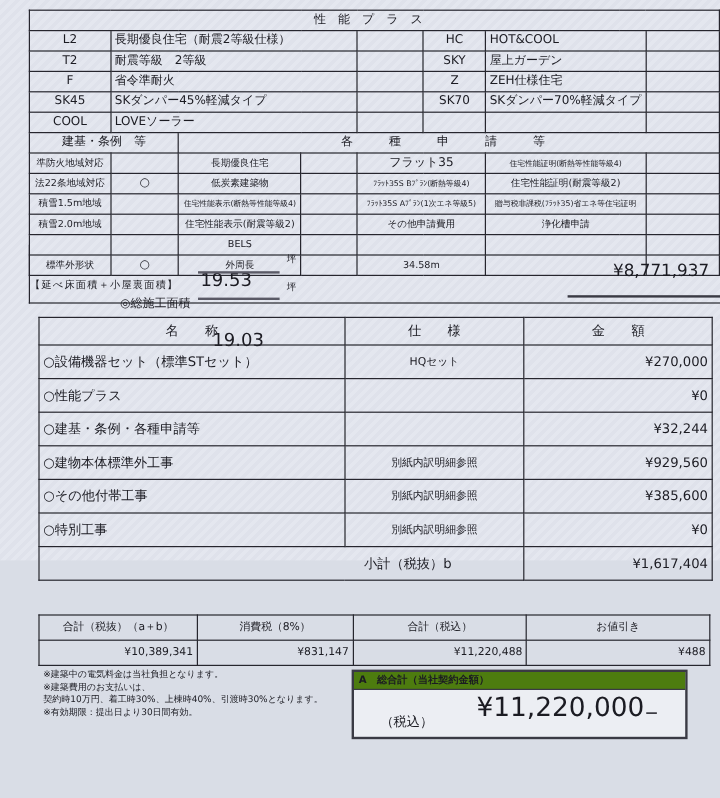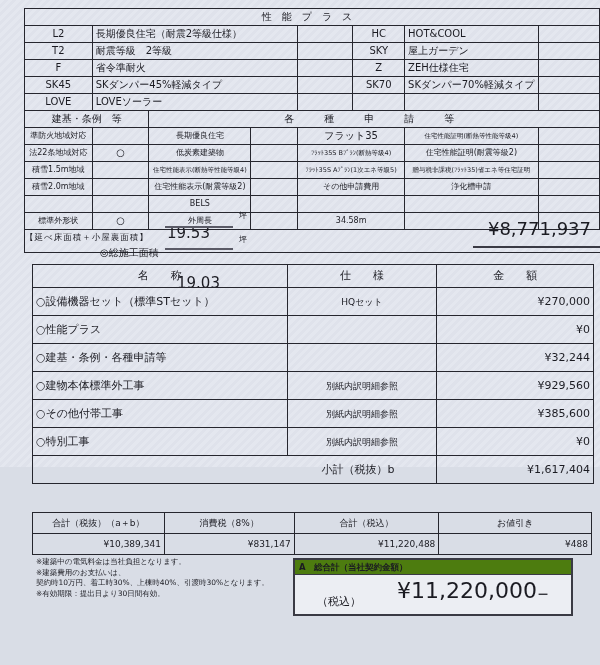--- a/index.html
+++ b/index.html
@@ -20,21 +20,21 @@
   .area{position:absolute;left:24px;top:204px;width:576px;height:48px;border-right:1px solid #26262e;border-left:1px solid #26262e;border-bottom:1px solid #26262e;}
   .area .lbl1{position:absolute;left:75px;top:6px;font-size:10px;margin-top:36px;}
   .area .lbl2{position:absolute;left:0px;top:28px;font-size:8.5px;letter-spacing:1px;}
   .area .v1{position:absolute;left:142px;top:1px;font-size:15px;margin-top:19px;}
   .area .v2{position:absolute;left:152px;top:24px;font-size:15px;margin-top:46px;}
   .area .u1{position:absolute;left:214px;top:6px;font-size:8px;}
   .area .u2{position:absolute;left:214px;top:30px;font-size:8px;}
   .area .ul1{position:absolute;left:140px;top:22px;width:68px;height:2px;background:#5a5a66;}
   .area .ul2{position:absolute;left:140px;top:44px;width:68px;height:2px;background:#5a5a66;}
   .area .pl{position:absolute;left:290px;top:20px;font-size:11px;}
-  .area .pv{position:absolute;right:10px;top:14px;font-size:18px;}
+  .area .pv{position:absolute;right:10px;top:14px;font-size:14px;}
   .area .pul{position:absolute;left:448px;top:42px;width:127px;height:2px;background:#3a3a44;}
   
   #t2{left:32px;top:264px;width:562px;}
   #t2 td{height:27px;font-size:11px;}
   #t2 tr.h td{height:22px;}
   #t2 .spec{font-size:9px;text-align:center;}
   
   #t3{left:32px;top:512px;width:560px;}
   #t3 td{height:20px;font-size:9px;}
   
@@ -93,21 +93,21 @@
     </tr>
     <tr>
       <td class="c">SK45</td>
       <td colspan="3">SKダンパー45%軽減タイプ</td>
       <td></td>
       <td class="c">SK70</td>
       <td colspan="2">SKダンパー70%軽減タイプ</td>
       <td></td>
     </tr>
     <tr>
-      <td class="c">LOVE</td>
+      <td class="c">COOL</td>
       <td colspan="3">LOVEソーラー</td>
       <td></td>
       <td class="c"></td>
       <td colspan="2"></td>
       <td></td>
     </tr>
     <tr>
       <td colspan="2" class="c">建基・条例　等</td>
       <td colspan="7" class="hdr">各　種　申　請　等</td>
     </tr>
@@ -217,21 +217,21 @@
       <td>○その他付帯工事</td>
       <td class="spec">別紙内訳明細参照</td>
       <td class="r">¥385,600</td>
     </tr>
     <tr>
       <td>○特別工事</td>
       <td class="spec">別紙内訳明細参照</td>
       <td class="r">¥0</td>
     </tr>
     <tr>
-      <td colspan="2" class="r" style="padding-right:42px">小計（税抜）b</td>
+      <td colspan="2" class="r" style="padding-right:60px">小計（税抜）b</td>
       <td class="r">¥1,617,404</td>
     </tr>
   </tbody>
     </table>
 
   <table id="t3">
     <colgroup>
         <col style="width:132px">
         <col style="width:130px">
         <col style="width:145px">

